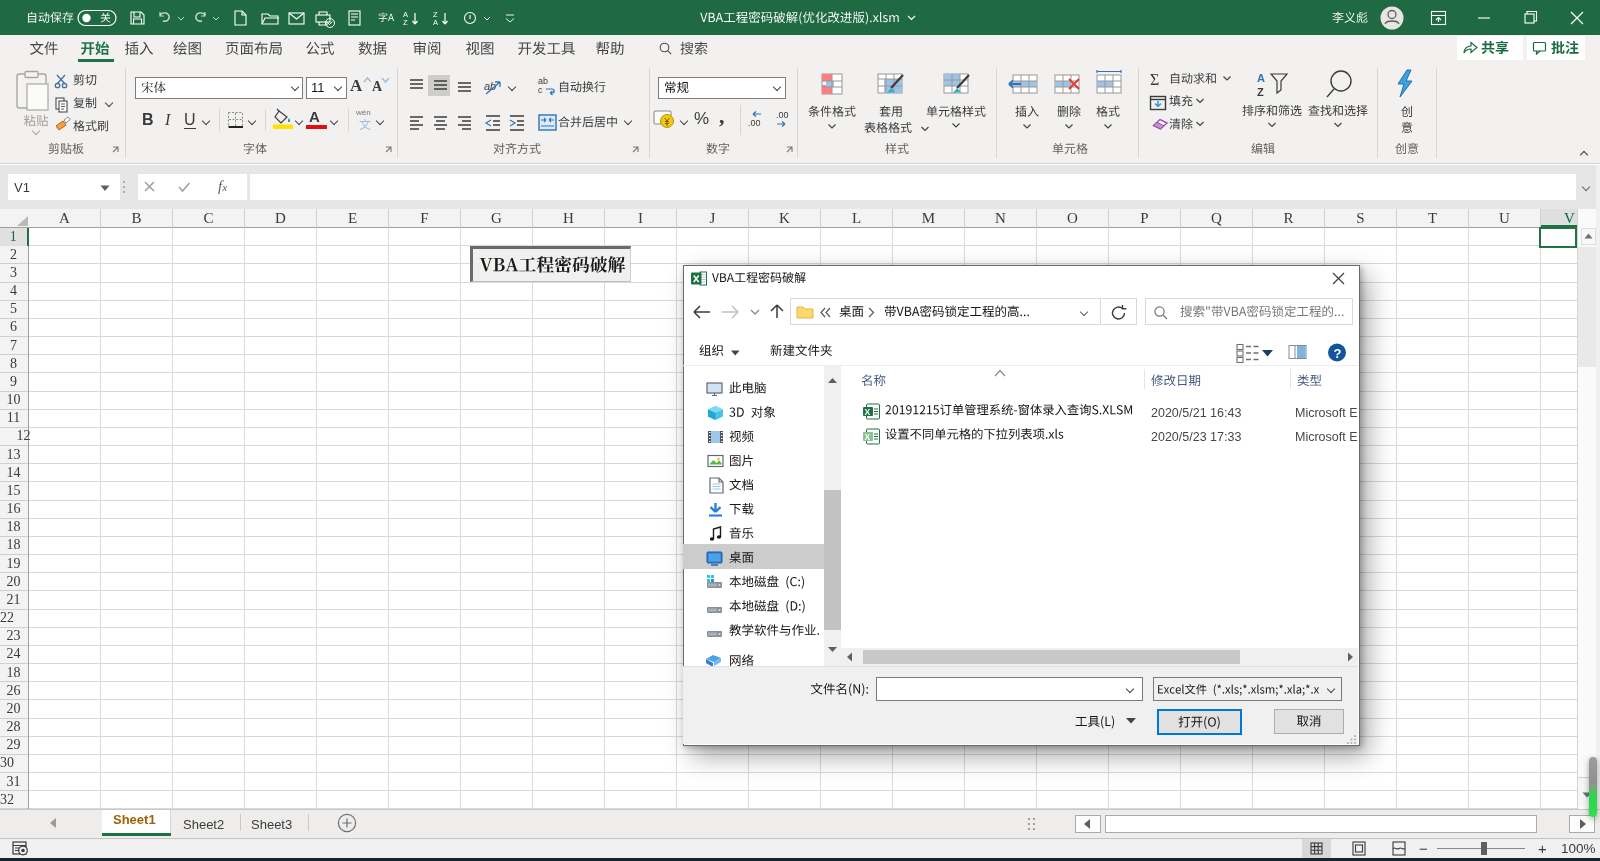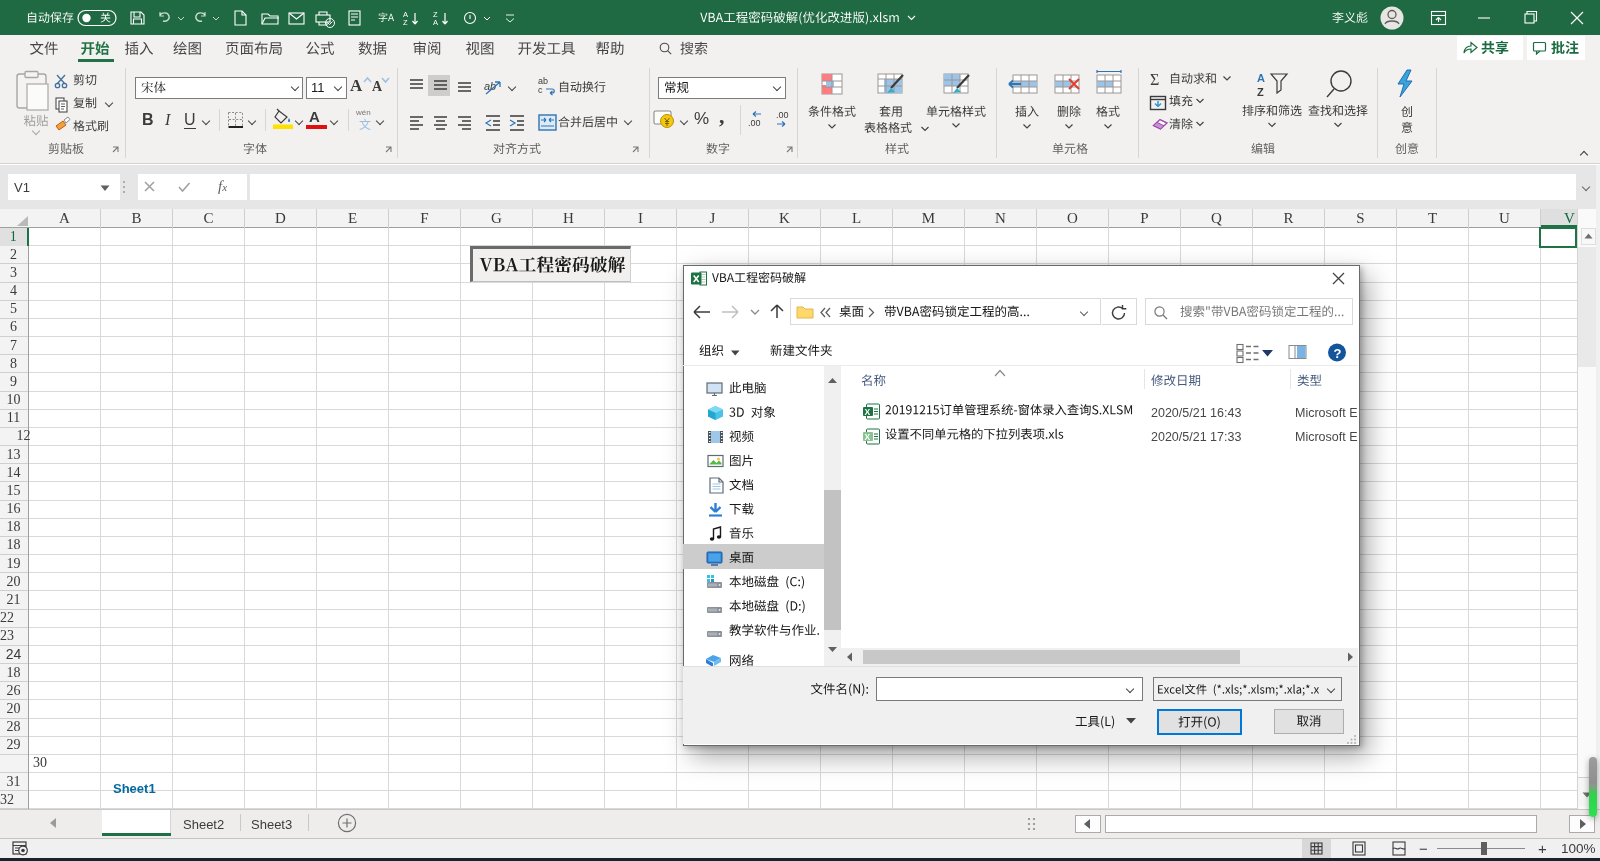--- a/index.html
+++ b/index.html
@@ -360,28 +360,28 @@
     <div class="ab" style="left:0;top:445.5px;width:27px;height:18.17px;font-family:'Liberation Serif',serif;font-size:14px;color:#3a3a3a;text-align:center;line-height:18.17px">13</div>
     <div class="ab" style="left:0;top:463.7px;width:27px;height:18.17px;font-family:'Liberation Serif',serif;font-size:14px;color:#3a3a3a;text-align:center;line-height:18.17px">14</div>
     <div class="ab" style="left:0;top:481.9px;width:27px;height:18.17px;font-family:'Liberation Serif',serif;font-size:14px;color:#3a3a3a;text-align:center;line-height:18.17px">15</div>
     <div class="ab" style="left:0;top:500.1px;width:27px;height:18.17px;font-family:'Liberation Serif',serif;font-size:14px;color:#3a3a3a;text-align:center;line-height:18.17px">16</div>
     <div class="ab" style="left:0;top:518.2px;width:27px;height:18.17px;font-family:'Liberation Serif',serif;font-size:14px;color:#3a3a3a;text-align:center;line-height:18.17px">18</div>
     <div class="ab" style="left:0;top:536.4px;width:27px;height:18.17px;font-family:'Liberation Serif',serif;font-size:14px;color:#3a3a3a;text-align:center;line-height:18.17px">18</div>
     <div class="ab" style="left:0;top:554.6px;width:27px;height:18.17px;font-family:'Liberation Serif',serif;font-size:14px;color:#3a3a3a;text-align:center;line-height:18.17px">19</div>
     <div class="ab" style="left:0;top:572.7px;width:27px;height:18.17px;font-family:'Liberation Serif',serif;font-size:14px;color:#3a3a3a;text-align:center;line-height:18.17px">20</div>
     <div class="ab" style="left:0;top:590.9px;width:27px;height:18.17px;font-family:'Liberation Serif',serif;font-size:14px;color:#3a3a3a;text-align:center;line-height:18.17px">21</div>
     <div class="ab" style="left:0;top:609.1px;width:27px;height:18.17px;font-family:'Liberation Serif',serif;font-size:14px;color:#3a3a3a;text-align:left;line-height:18.17px">22</div>
-    <div class="ab" style="left:0;top:627.2px;width:27px;height:18.17px;font-family:'Liberation Serif',serif;font-size:14px;color:#3a3a3a;text-align:left;line-height:18.17px">23</div>
-    <div class="ab" style="left:0;top:645.4px;width:27px;height:18.17px;font-family:Liberation Sans, sans-serif;font-size:14px;color:#3a3a3a;text-align:center;line-height:18.17px">24</div>
+    <div class="ab" style="left:0;top:627.2px;width:27px;height:18.17px;font-family:'Liberation Serif',serif;font-size:14px;color:#3a3a3a;text-align:center;line-height:18.17px">23</div>
+    <div class="ab" style="left:0;top:645.4px;width:27px;height:18.17px;font-family:Liberation Serif, serif;font-size:14px;color:#3a3a3a;text-align:center;line-height:18.17px">24</div>
     <div class="ab" style="left:0;top:663.6px;width:27px;height:18.17px;font-family:'Liberation Serif',serif;font-size:14px;color:#3a3a3a;text-align:center;line-height:18.17px">18</div>
     <div class="ab" style="left:0;top:681.8px;width:27px;height:18.17px;font-family:'Liberation Serif',serif;font-size:14px;color:#3a3a3a;text-align:center;line-height:18.17px">26</div>
     <div class="ab" style="left:0;top:699.9px;width:27px;height:18.17px;font-family:'Liberation Serif',serif;font-size:14px;color:#3a3a3a;text-align:center;line-height:18.17px">20</div>
     <div class="ab" style="left:0;top:718.1px;width:27px;height:18.17px;font-family:'Liberation Serif',serif;font-size:14px;color:#3a3a3a;text-align:center;line-height:18.17px">28</div>
     <div class="ab" style="left:0;top:736.3px;width:27px;height:18.17px;font-family:'Liberation Serif',serif;font-size:14px;color:#3a3a3a;text-align:center;line-height:18.17px">29</div>
-    <div class="ab" style="left:16px;top:754.4px;width:31px;height:18.17px;font-family:'Liberation Serif',serif;font-size:14px;color:#3a3a3a;text-align:right;line-height:18.17px">30</div>
+    <div class="ab" style="left:0;top:754.4px;width:31px;height:18.17px;font-family:'Liberation Serif',serif;font-size:14px;color:#3a3a3a;text-align:left;line-height:18.17px">30</div>
     <div class="ab" style="left:0;top:772.6px;width:27px;height:18.17px;font-family:'Liberation Serif',serif;font-size:14px;color:#3a3a3a;text-align:center;line-height:18.17px">31</div>
     <div class="ab" style="left:0;top:790.8px;width:27px;height:18.17px;font-family:'Liberation Serif',serif;font-size:14px;color:#3a3a3a;text-align:left;line-height:18.17px">32</div>
 <div class="ab" style="left:0;top:227.5px;width:28.5px;height:18.5px;background:#e0e0e0;border-right:2px solid #1e7145;font-family:'Liberation Serif',serif;font-size:14px;color:#0b6b3c;text-align:center;line-height:18px">1</div>
 
 <div class="ab" style="left:1538.5px;top:226.5px;width:38.5px;height:21px;border:2px solid #217346;background:#fff"></div>
 
 <div class="ab" style="left:470px;top:246px;width:161px;height:36px;background:#f1f0ef;border-top:3px solid #6a6a6a;border-left:3px solid #6a6a6a;border-right:1px solid #d0d0d0;border-bottom:1px solid #bfbfbf"></div>
 
 <div class="ab" style="left:1577px;top:209px;width:19px;height:600px;background:#fafafa;border-left:1px solid #d4d4d4"></div>
 <div class="ab" style="left:1581px;top:228px;width:15px;height:17px;background:#f8f8f8;border:1px solid #dedede"></div>
@@ -396,21 +396,21 @@
     </svg>
 <div class="ab" style="left:1596px;top:165px;width:4px;height:693px;background:#f0f0f0"></div>
 
 <div class="ab" style="left:0;top:809px;width:1600px;height:29px;background:#eeedec;border-top:1px solid #c8c8c8"></div>
 <svg class="ab" style="left:48px;top:816px" width="80" height="14">
       <path d="M8 2 l-6 5 l6 5 z" fill="#9b9b9b"></path>
       <path d="M58 2 l6 5 l-6 5 z" fill="#9b9b9b"></path>
     </svg>
 <div class="ab" style="left:102px;top:810px;width:69px;height:25px;background:#fff;border-right:1px solid #d5d5d5"></div>
 <div class="ab" style="left:102px;top:833px;width:69px;height:2.5px;background:#1e7145"></div>
-<div class="ab" style="left:113px;top:781px;font-size:13px;font-weight:600;color:#0369a1">Sheet1</div>
+<div class="ab" style="left:113px;top:812px;font-size:13px;font-weight:600;color:#a16207">Sheet1</div>
 <div class="ab" style="left:183px;top:817px;font-size:13px;color:#3b3b3b">Sheet2</div>
 <div class="ab" style="left:251px;top:817px;font-size:13px;color:#3b3b3b">Sheet3</div>
 <div class="ab" style="left:239.5px;top:814px;width:1px;height:17px;background:#c9c9c9"></div>
 <div class="ab" style="left:307.5px;top:814px;width:1px;height:17px;background:#c9c9c9"></div>
 <svg class="ab" style="left:337px;top:813px" width="21" height="21" fill="none">
   <circle cx="10" cy="10" r="8.6" stroke="#707070" stroke-width="1.2"></circle>
   <path d="M10 5.5 v9 M5.5 10 h9" stroke="#707070" stroke-width="1.2"></path>
 </svg>
 <svg class="ab" style="left:1026px;top:816px" width="12" height="16">
       <g fill="#8a8a8a">
@@ -458,21 +458,21 @@
 <div class="ab" style="left:1481px;top:841.5px;width:6px;height:13px;background:#5f5f5f"></div>
 <div class="ab" style="left:1538px;top:840px;font-size:15px;color:#3b3b3b">+</div>
 <div class="ab" style="left:1561px;top:841px;font-size:13.5px;color:#3b3b3b">100%</div>
 <div class="ab" style="left:0;top:858px;width:1600px;height:3px;background:#17242e"></div>
 
 <div class="ab" style="left:1588.5px;top:757px;width:8.5px;height:60px;border-radius:5px;background:linear-gradient(to bottom,#9d9d9d 0%,#8f8f8f 42%,#7da37f 50%,#2fd24d 62%,#2ee04e 100%);box-shadow:0 2px 6px rgba(0,0,0,.35);z-index:60"></div>
 
 <div class="ab" style="left:683px;top:264.5px;width:677px;height:481px;background:#fff;border:1px solid #6a6a6a;box-shadow:8px 10px 24px rgba(0,0,0,.35),2px 2px 6px rgba(0,0,0,.25);z-index:50"></div>
 <div class="ab" style="left:683px;top:264.5px;width:677px;height:481px;z-index:51;overflow:hidden" id="dlg">
   <div class="ab" style="left:468px;top:141px;font-size:12.5px;color:#474747">2020/5/21 16:43</div>
-  <div class="ab" style="left:468px;top:165.3px;font-size:12.5px;color:#474747">2020/5/21 17:33</div>
+  <div class="ab" style="left:468px;top:165.3px;font-size:12.5px;color:#474747">2020/5/23 17:33</div>
   <div class="ab" style="left:612px;top:141px;font-size:12.5px;color:#474747">Microsoft&nbsp;E</div>
   <div class="ab" style="left:612px;top:165.3px;font-size:12.5px;color:#474747">Microsoft&nbsp;E</div>
 
   <svg class="ab" style="left:8px;top:6px" width="16" height="15">
     <rect x="9" y="1" width="6.5" height="13" fill="#fff" stroke="#1e7145" stroke-width="1"></rect>
     <path d="M10.5 3.5 h4 M10.5 6 h4 M10.5 8.5 h4 M10.5 11 h4" stroke="#9fc3ab" stroke-width="0.8"></path>
     <rect x="0" y="1.5" width="10.5" height="12" rx="1" fill="#1e7145"></rect>
     <path d="M2.7 4.5 l5 6.5 M7.7 4.5 l-5 6.5" stroke="#fff" stroke-width="1.5"></path>
   </svg>
   <svg class="ab" style="left:648px;top:6px" width="16" height="16" fill="none">

